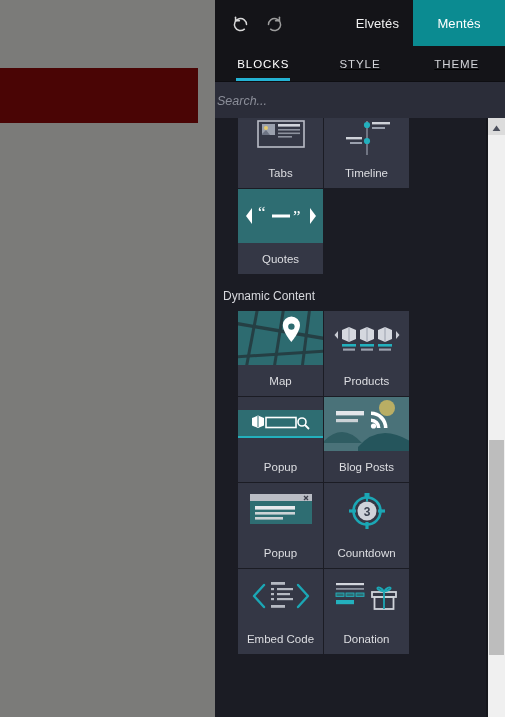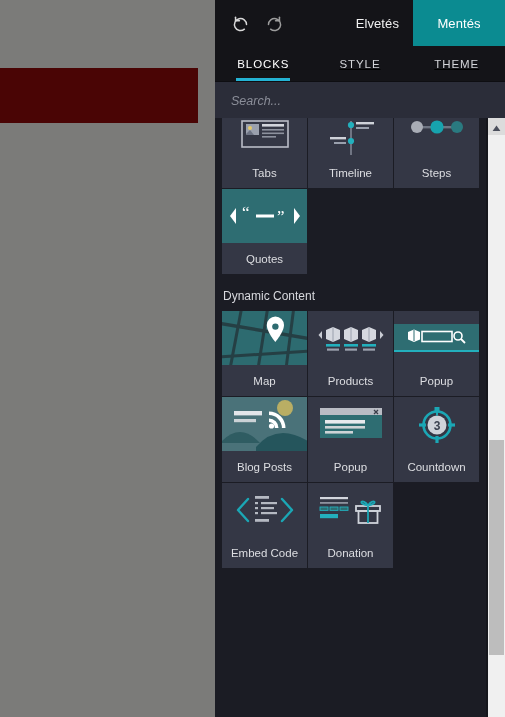--- a/index.html
+++ b/index.html
@@ -64,21 +64,21 @@
   }
   .tab.active{color:#ffffff;}
   .tab.active:after{
     content:"";position:absolute;left:50%;transform:translateX(-50%);
     bottom:0;width:54px;height:3px;background:#24b3d4;
   }
 
   
   #searchbar{
     height:37px;background:#2b2d39;display:flex;align-items:center;
-    padding:0 14px;
+    padding:0 0;
   }
   #search-input{
     width:100%;background:transparent;border:0;outline:none;
     font-family:"Liberation Sans", sans-serif;
     font-size:12.5px;color:#c9cbd2;font-style:italic;
   }
   #search-input::placeholder{color:#8b8e99;font-style:italic;opacity:1;}
 
   
   #block-scroll{
@@ -89,21 +89,21 @@
     color:#d7d8dd;font-size:12px;padding:14px 0 8px 8px;
   }
   .grid{
     display:flex;flex-wrap:wrap;
   }
   .tile{
     width:85px;height:85px;margin:0 1px 1px 0;
     background:#343745;display:flex;flex-direction:column;
     cursor:pointer;
   }
-  .grid{margin-left:7px;}
+  .grid{margin-left:23px;}
   .thumb{
     height:54px;width:85px;position:relative;overflow:hidden;
     display:flex;align-items:center;justify-content:center;
     background:#343745;
   }
   .thumb.teal{background:#2e6d72;}
   .tile-label{
     flex:1 1 auto;display:flex;align-items:center;justify-content:center;
     font-size:11.5px;color:#dddee2;
   }
@@ -205,31 +205,20 @@
               <circle cx="29" cy="20" r="3.1" fill="#23b0bd"></circle>
               <rect x="34" y="1" width="18" height="2.4" fill="#cfd2d9"></rect>
               <rect x="34" y="6" width="13" height="2" fill="#9aa0ad"></rect>
               <rect x="8" y="16" width="16" height="2.4" fill="#cfd2d9"></rect>
               <rect x="12" y="21" width="12" height="2" fill="#9aa0ad"></rect>
             </svg>
           </div>
           <div class="tile-label">Timeline</div>
         </div>
 
-        <div class="tile">
-          <div class="thumb">
-            <svg width="66" height="36" viewBox="0 0 66 36">
-              <rect x="10" y="5" width="46" height="2.4" fill="#6e7482"></rect>
-              <circle cx="13" cy="6" r="6" fill="#a9adb6"></circle>
-              <circle cx="33" cy="6" r="6.6" fill="#17a3ae"></circle>
-              <circle cx="53" cy="6" r="6" fill="#2a7a80"></circle>
-            </svg>
-          </div>
-          <div class="tile-label">Steps</div>
-        </div>
       </div>
 
       <div class="grid">
         <div class="tile">
           <div class="thumb teal">
             <svg width="76" height="26" viewBox="0 0 76 26">
               <path d="M9 5 L3 13 L9 21 Z" fill="#ffffff"></path>
               <path d="M67 5 L73 13 L67 21 Z" fill="#ffffff"></path>
               <text x="15" y="15" font-family="Liberation Serif, serif" font-size="17" fill="#ffffff">“</text>
               <rect x="29" y="11.5" width="18" height="3" fill="#ffffff"></rect>

